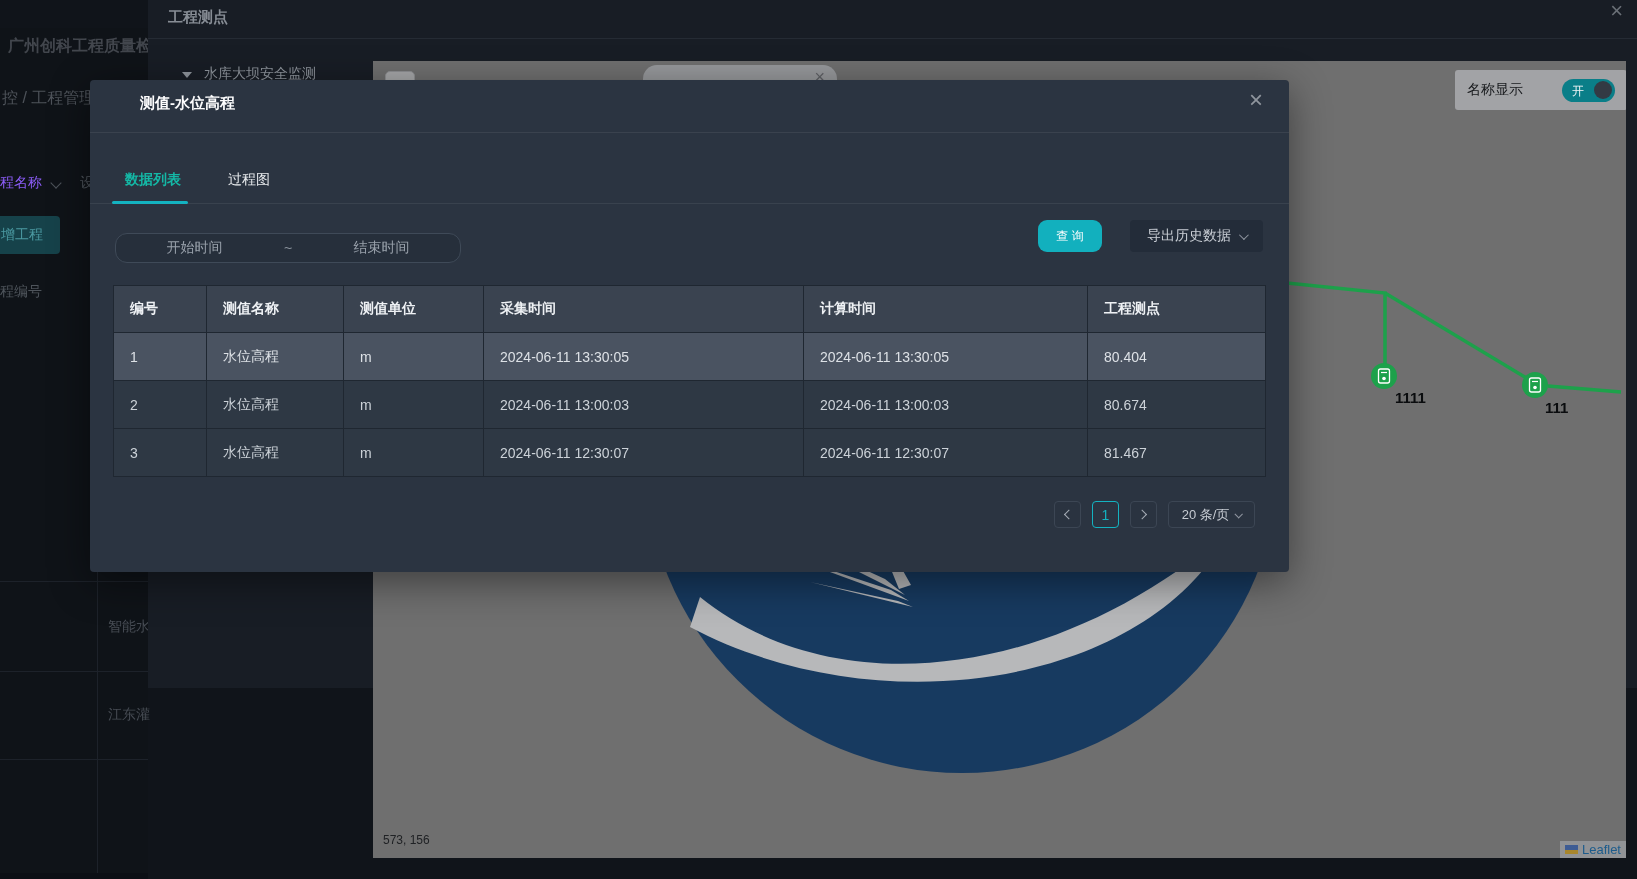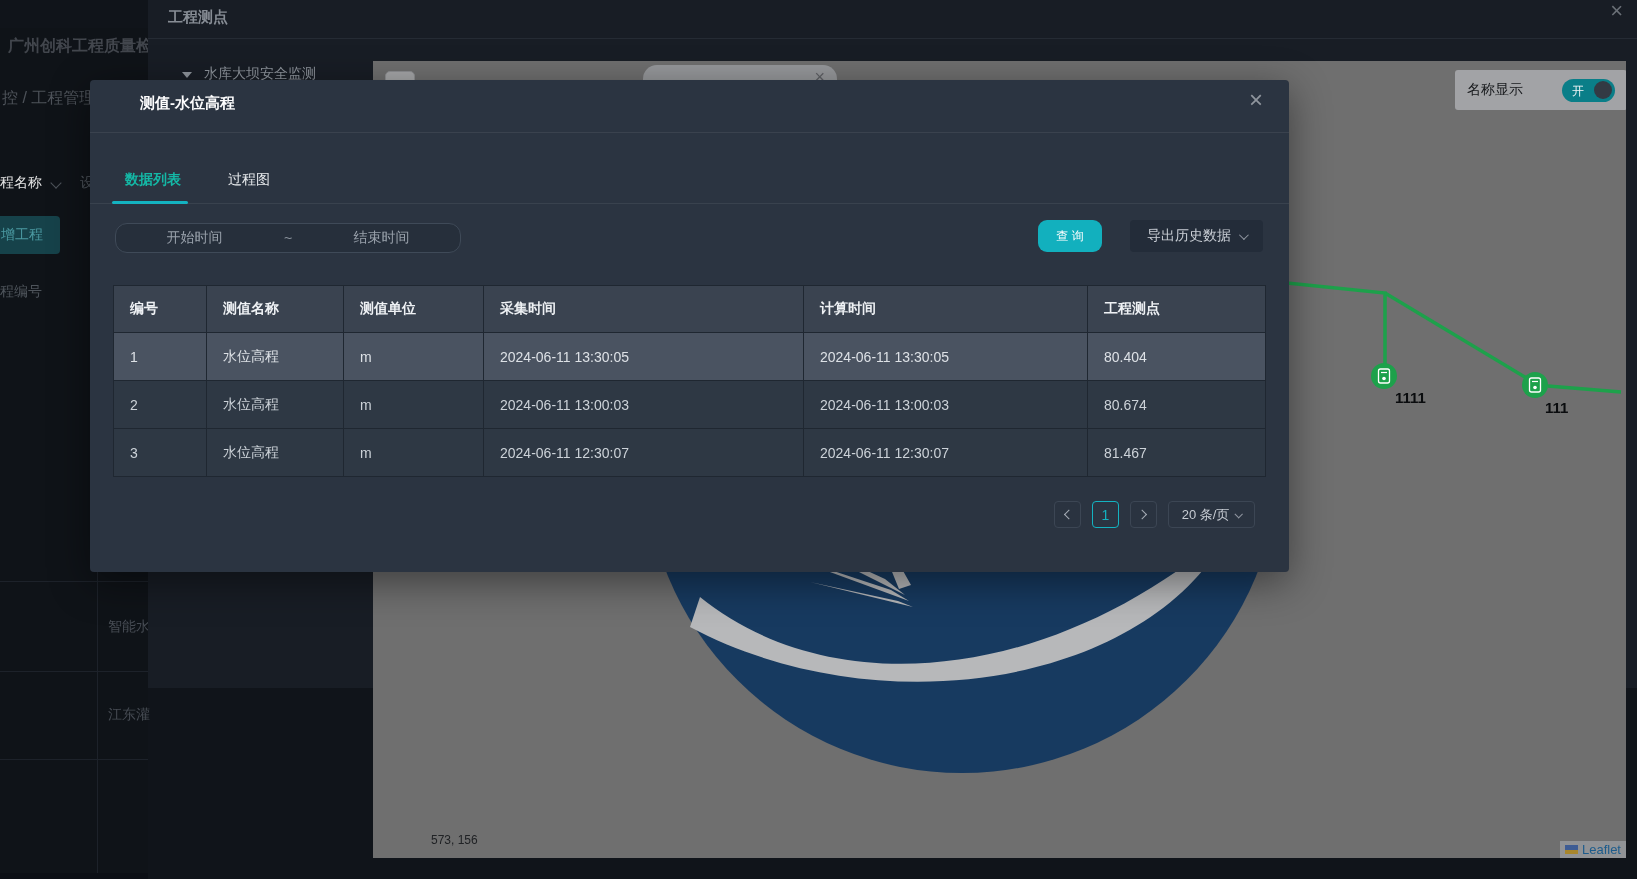--- a/index.html
+++ b/index.html
@@ -4,21 +4,21 @@
 <style>
   * { margin:0; padding:0; box-sizing:border-box; }
   html,body { background:#000; }
   body { font-family:"Liberation Sans","DejaVu Sans",sans-serif; }
   #page { position:relative; width:1637px; height:879px; overflow:hidden; background:#10141a; }
 
   
   .left-bg { position:absolute; left:0; top:0; width:148px; height:879px; background:#0f1318; z-index:0;margin-top:28px; }
   .app-title { position:absolute; left:8px; top:8px; width:140px; font-size:16px; font-weight:bold; color:#42464d; white-space:nowrap; overflow:hidden; }
   .breadcrumb { position:absolute; left:2px; top:60px; width:146px; font-size:16px; color:#4e535a; white-space:nowrap; overflow:hidden; }
-  .flt-label { position:absolute; left:0; top:146px; font-size:14px; color:#e5e5e5; }
+  .flt-label { position:absolute; left:0; top:146px; font-size:14px; color:#8b5cf6; }
   .flt-chev { position:absolute; left:52px; top:151px; width:8px; height:8px; border-right:1.5px solid #4e545b; border-bottom:1.5px solid #4e545b; transform:rotate(45deg); }
   .flt-partial { position:absolute; left:80px; top:146px; width:10px; overflow:hidden; font-size:14px; color:#4e545b; white-space:nowrap; }
   .add-btn { position:absolute; left:-16px; top:188px; width:76px; height:38px; background:#16424a; border-radius:4px; color:#4b9aa2; font-size:14px; display:flex; align-items:center; justify-content:center; }
   .code-label { position:absolute; left:0; top:255px; font-size:14px; color:#4e545b; }
   .bg-row-text { position:absolute; left:108px; font-size:14px; color:#474c54; white-space:nowrap; }
   .hline { position:absolute; left:0; width:148px; height:1px; background:#1d222a; }
   .vline { position:absolute; left:97px; top:520px; width:1px; height:325px; background:#1d222a; }
   .bottom-strip { position:absolute; left:0; top:845px; width:148px; height:34px; background:#0c0f15; }
 
   
@@ -29,21 +29,21 @@
   .tree-arrow { position:absolute; left:34px; top:72px; width:0; height:0; border-left:5px solid transparent; border-right:5px solid transparent; border-top:6px solid #8f959d; }
   .tree-label { position:absolute; left:56px; top:65px; font-size:14px; color:#8f959d; white-space:nowrap; }
 
   
   .map { position:absolute; left:225px; top:61px; width:1253px; height:797px; background:#6f6f6f; overflow:hidden; }
   .map svg.layer { position:absolute; left:0; top:0; }
   .map-popup { position:absolute; left:270px; top:4px; width:194px; height:30px; background:#96989b; border-radius:14px; }
   .map-popup .pclose { position:absolute; right:12px; top:2px; font-size:18px; color:#5f6165; }
   .layers-btn { position:absolute; left:12px; top:10px; width:30px; height:30px; background:#a6a7a9; border:1px solid #8e8f92; border-radius:5px; }
   .marker-label { position:absolute; font-size:15px; font-weight:bold; color:#0a0c0e; white-space:nowrap; }
-  .coords { position:absolute; left:10px; top:772px; font-size:12px; color:#202225;margin-left:48px; }
+  .coords { position:absolute; left:10px; top:772px; font-size:12px; color:#202225; }
   .attribution { position:absolute; right:0; bottom:0; height:17px; background:#919396; display:flex; align-items:center; padding:0 5px; gap:4px; }
   .attr-flag { width:13px; height:9px; display:block; }
   .attr-flag .t { width:13px; height:4.5px; background:#3d5c94; }
   .attr-flag .b { width:13px; height:4.5px; background:#a8862d; }
   .attr-text { font-size:13px; color:#1d5c8c; }
 
   
   .toggle-panel { position:absolute; left:1082px; top:9px; width:172px; height:40px; background:#a2a3a6; border-radius:3px; display:flex; align-items:center; padding:0 12px; justify-content:space-between; }
   .toggle-label { font-size:14px; color:#17191c; }
   .switch { position:relative; width:53px; height:23px; background:#0a7e88; border-radius:12px; cursor:pointer; }
@@ -54,21 +54,21 @@
   .modal { position:absolute; left:90px; top:80px; width:1199px; height:492px; background:#2b3441; border-radius:4px; box-shadow:0 10px 40px rgba(0,0,0,.45); z-index:10; }
   .modal-title { position:absolute; left:20px; top:14px; font-size:15px; font-weight:bold; color:#fdfdfe;margin-left:30px; }
   .modal-close { position:absolute; right:26px; top:8px; font-size:24px; color:#8f959d; cursor:pointer; line-height:24px; }
   .modal-hdiv { position:absolute; left:0; top:52px; width:100%; height:1px; background:#3a424e; }
   .tab { position:absolute; top:91px; font-size:14px; cursor:pointer; }
   .tab.active { color:#14b8a6; font-weight:bold; }
   .tab.inactive { color:#e8ebee; }
   .tab-underline { position:absolute; left:22px; top:121px; width:76px; height:3px; background:#14b3c1; border-radius:2px; z-index:2; }
   .tabs-div { position:absolute; left:0; top:123px; width:100%; height:1px; background:#39424e; }
 
-  .date-range { position:absolute; left:25px; top:143px; width:346px; height:30px; background:#262f3b; border:1px solid #3f4a58; border-radius:12px; display:flex; align-items:center; color:#99a1ab; font-size:14px; }
+  .date-range { position:absolute; left:25px; top:153px; width:346px; height:30px; background:#262f3b; border:1px solid #3f4a58; border-radius:12px; display:flex; align-items:center; color:#99a1ab; font-size:14px; }
   .date-range .seg { flex:1; text-align:center; }
   .date-range .sep { width:30px; text-align:center; color:#8b939d; }
   .query-btn { position:absolute; left:948px; top:140px; width:64px; height:32px; background:#12b0be; border:none; border-radius:9px; color:#fff; font-size:12px; cursor:pointer; font-family:inherit; }
   .export-btn { position:absolute; left:1040px; top:140px; width:133px; height:32px; background:#232c39; border:none; border-radius:4px; color:#c9ced5; font-size:14px; cursor:pointer; display:flex; align-items:center; justify-content:center; gap:8px; font-family:inherit; }
   .export-btn .chev { width:7px; height:7px; border-right:1.5px solid #9096a0; border-bottom:1.5px solid #9096a0; transform:rotate(45deg) translateY(-2px); }
 
   .data-table { position:absolute; left:23px; top:205px; border-collapse:collapse; table-layout:fixed; width:1152px; }
   .data-table th, .data-table td { border:1px solid #1f2731; padding:0 0 0 16px; text-align:left; font-weight:normal; }
   .data-table thead tr { height:47px; background:#3a4350; }
   .data-table th { font-size:14px; font-weight:bold; color:#eef1f4; }

